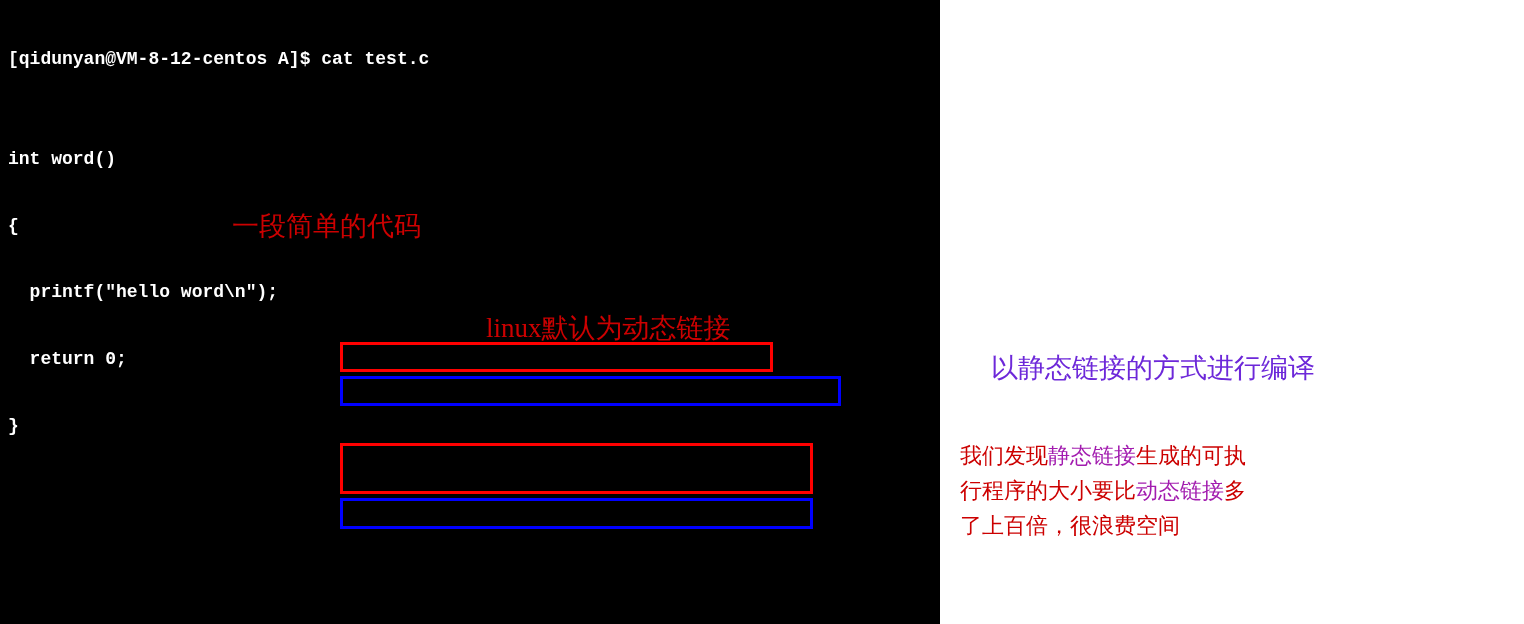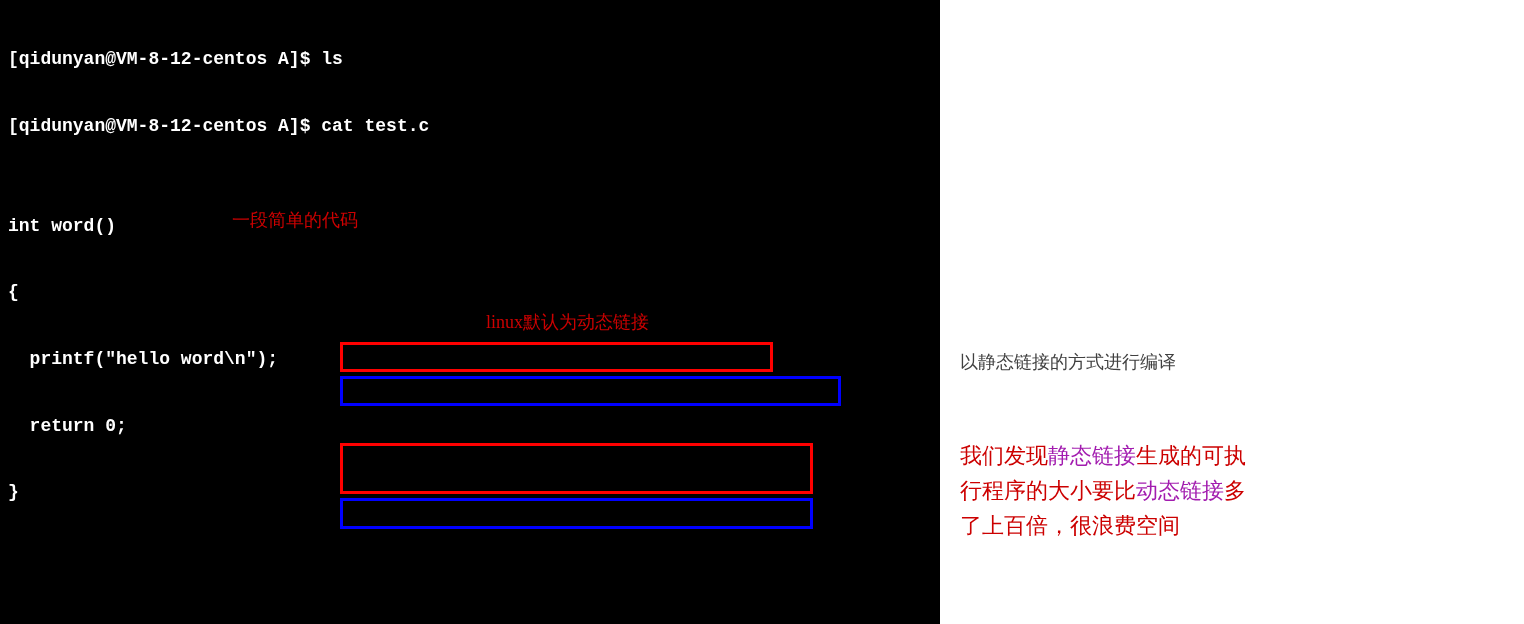--- a/index.html
+++ b/index.html
@@ -32,43 +32,42 @@
       pointer-events: none;
     }
     .box-blue {
       position: absolute;
       border: 3px solid #0000ff;
       pointer-events: none;
     }
     .annot {
       position: absolute;
       font-family: "SimSun", "宋体", serif;
-      font-size: 18px;
+      font-size: 27px;
       font-weight: normal;
     }
     .annot-red { color: #cc0000; }
-    .annot-blue { color: #404040; }
+    .annot-blue { color: #6d28d9; margin-left: 31px; }
     .side-note {
       position: absolute;
       left: 960px;
       top: 438px;
       width: 300px;
       font-family: "SimSun", "宋体", serif;
       font-size: 22px;
       line-height: 1.6;
       font-weight: normal;
     }
     .r { color: #cc0000; text-align: right; }
     .k { color: #a21caf; }
   </style>
 </head>
 <body>
 
 <div class="terminal">
-<span class="line"><span>[qidunyan@VM-8-12-centos A]$ </span><span>ls</span></span>
 <span class="line"><span>[qidunyan@VM-8-12-centos A]$ </span><span>cat test.c</span></span>
 <span class="line"></span>
 <span class="line">int word()</span>
 <span class="line">{</span>
 <span class="line">  printf("hello word\n");</span>
 <span class="line">  return 0;</span>
 <span class="line">}</span>
 
 
 

